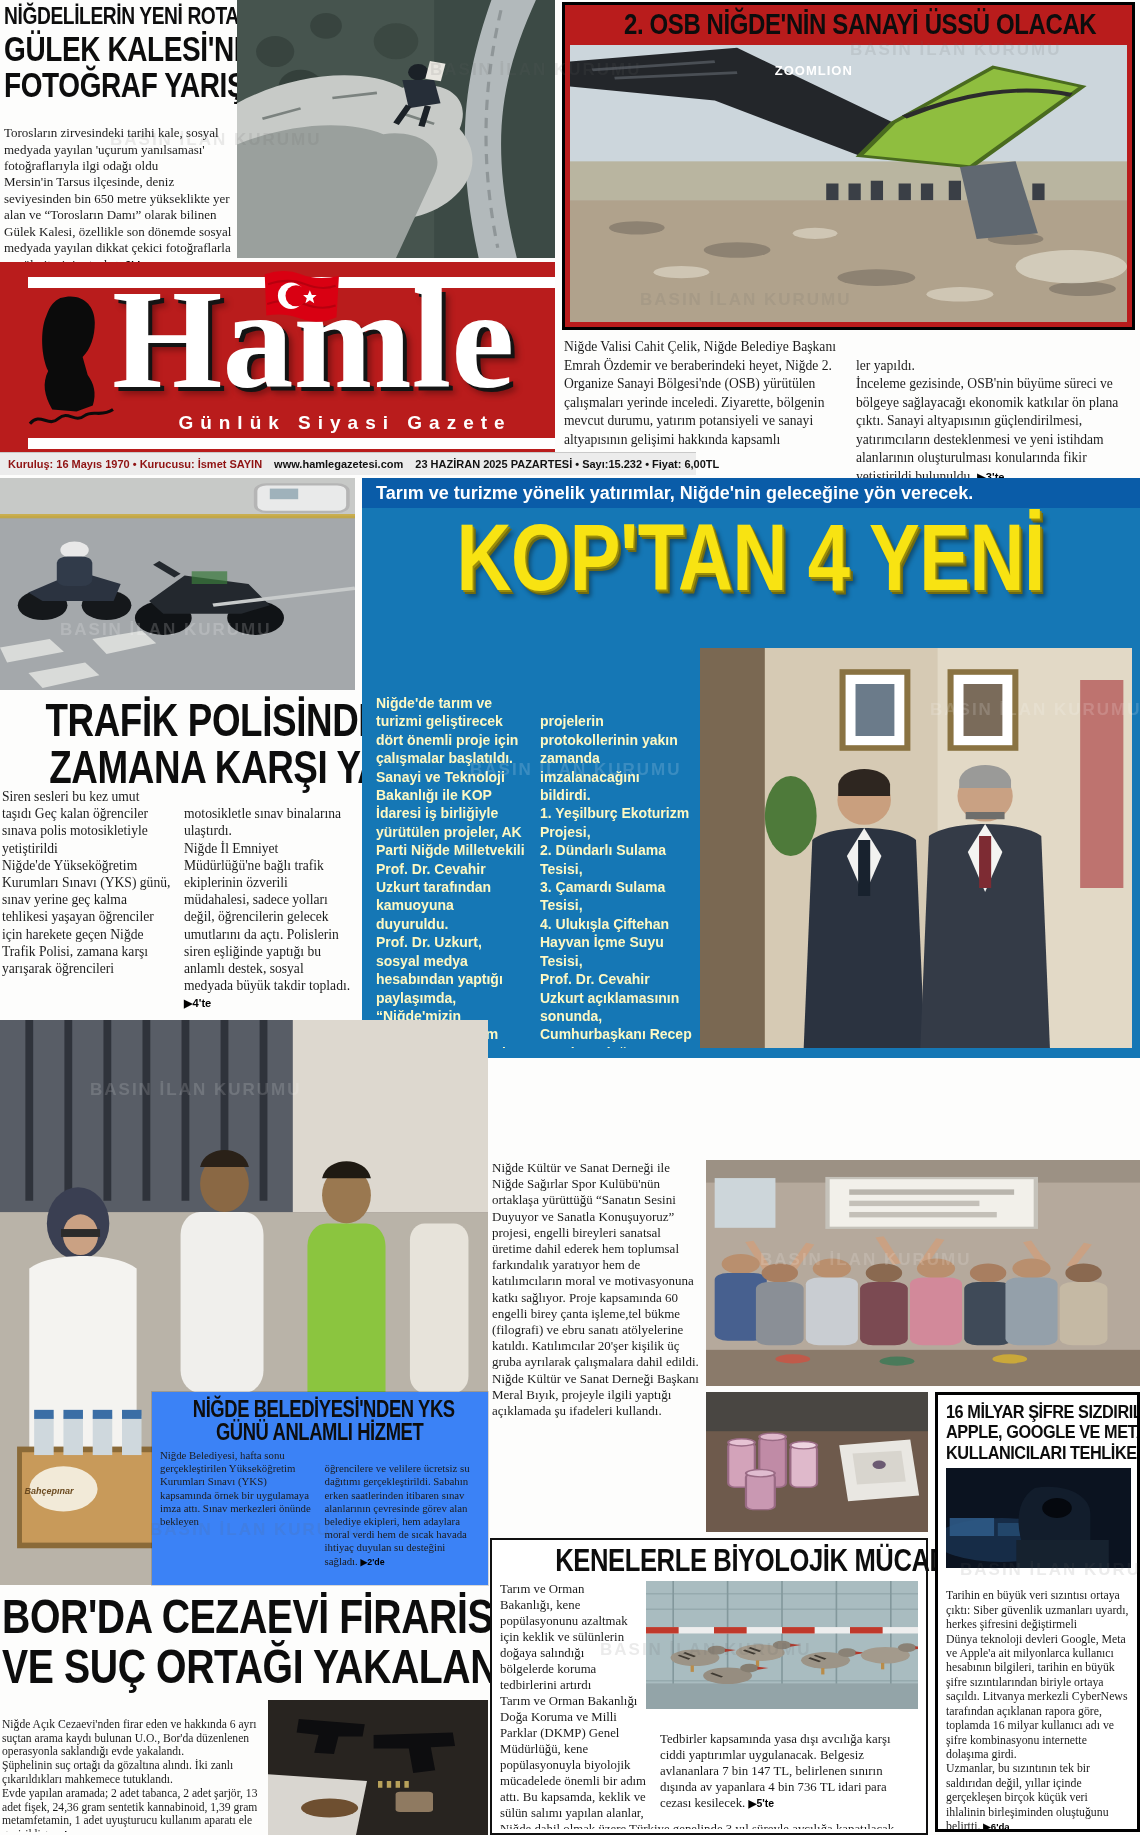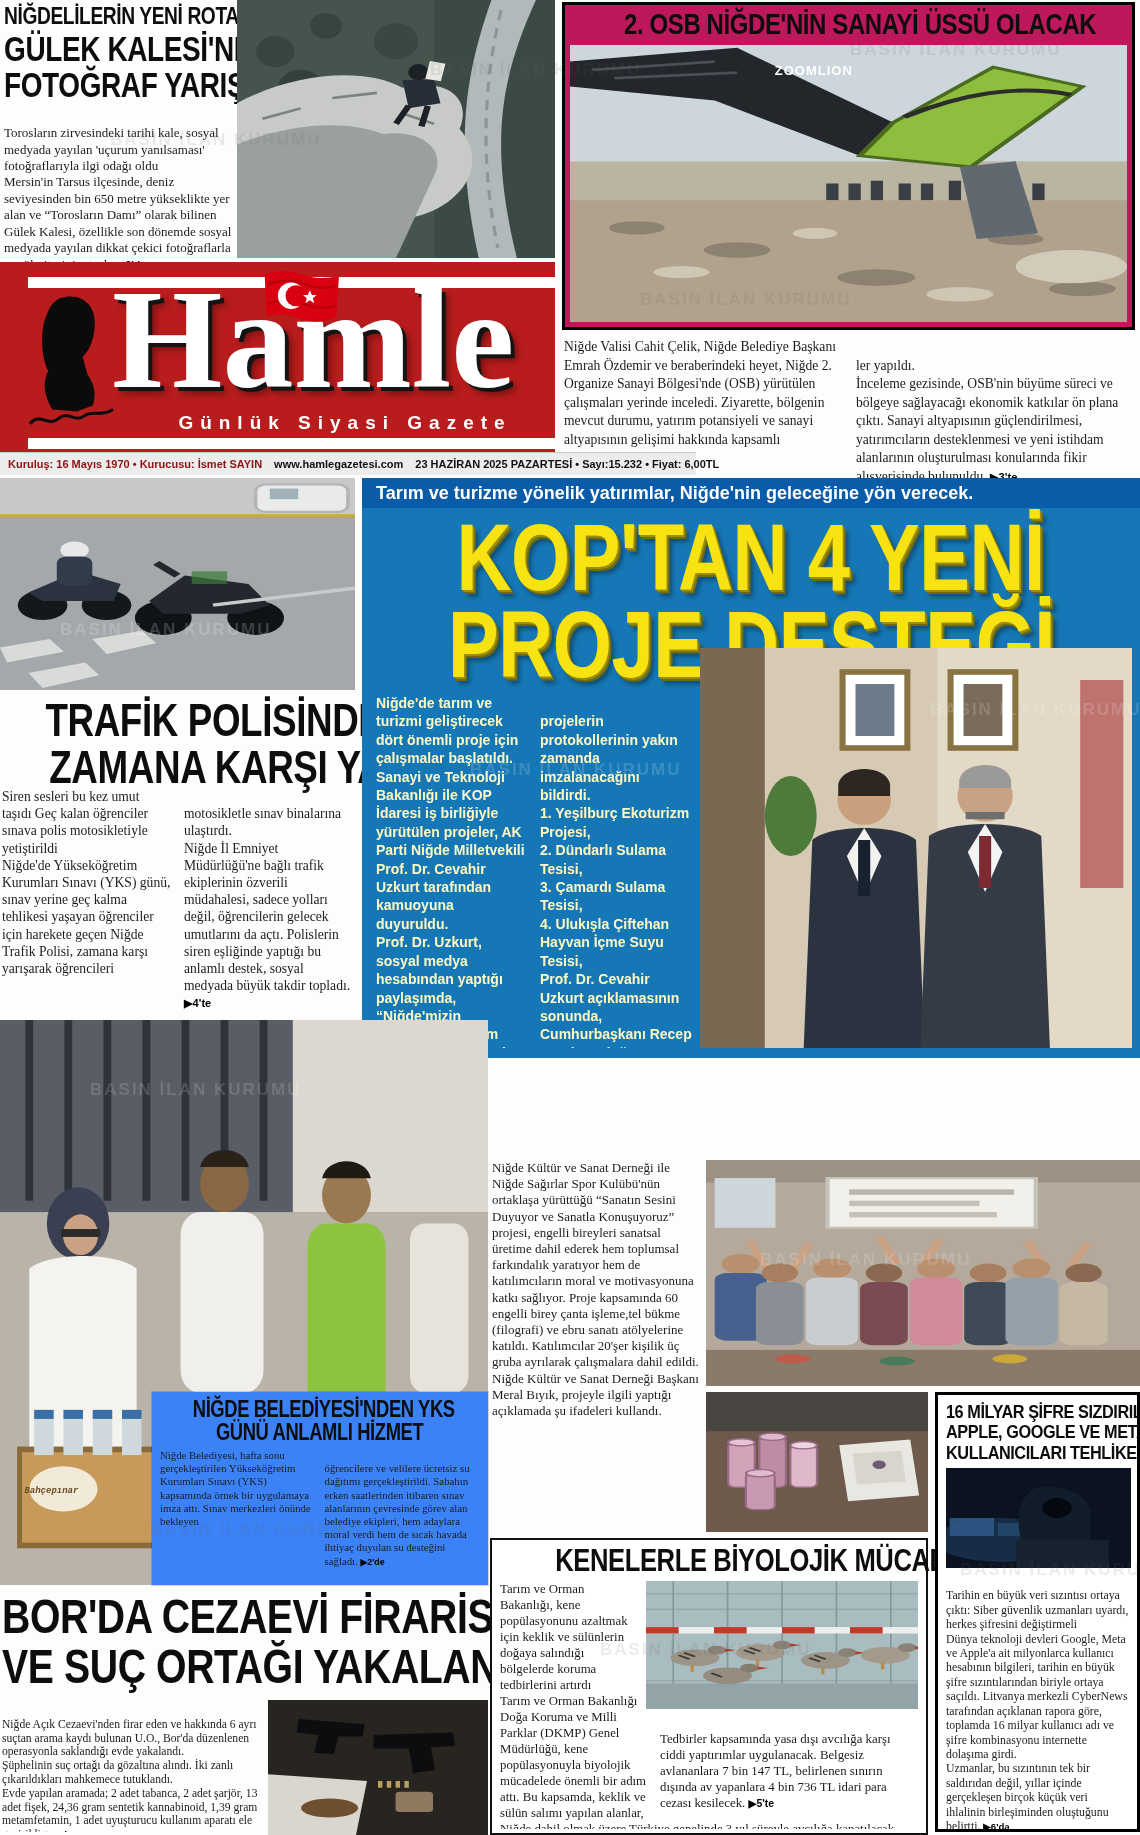--- a/index.html
+++ b/index.html
@@ -25,21 +25,21 @@
          text-shadow:4px 4px 0 #141414,7px 7px 6px rgba(0,0,0,.35);}
   #mast-sub{position:absolute;left:140px;top:150px;width:410px;color:#fff;font-weight:700;
             font-size:19px;letter-spacing:7px;text-align:center;}
   
   #dateline{left:0;top:452px;width:696px;height:23px;background:#ececec;display:flex;align-items:center;
             gap:12px;padding:0 8px;box-sizing:border-box;font-size:11px;white-space:nowrap;border-top:1px solid #c9c9c9;}
   #dateline .founded{color:#8f1212;font-weight:600;}
   #dateline .site{color:#111;font-weight:800;}
   #dateline .issue{color:#111;font-weight:600;}
   
-  #osb-frame{left:562px;top:2px;width:573px;height:328px;border:3px solid #000;box-sizing:border-box;background:#be185d;}
+  #osb-frame{left:562px;top:2px;width:573px;height:328px;border:3px solid #000;box-sizing:border-box;background:#b91c1c;}
   
   #kop-kicker{left:362px;top:478px;width:778px;height:30px;background:#0a5ca8;color:#fff;
               font-weight:700;font-size:18px;line-height:30px;padding-left:14px;box-sizing:border-box;}
   #kop-box{left:362px;top:508px;width:778px;height:550px;background:#1577b5;}
   .kop-line{font-size:95px;line-height:.92;color:#f8e312;font-weight:800;
             text-shadow:2px 2px 0 #9a8d0a,4px 4px 0 #6f6a12,7px 7px 5px rgba(0,0,0,.35);}
   .kop-bt{font-family:"Liberation Sans",sans-serif;font-weight:700;color:#fef9c3;white-space:pre-line;margin:0;}
   
   #yks-box{left:152px;top:1392px;width:336px;height:193px;background:#3b82f6;box-sizing:border-box;
            padding:6px 8px;z-index:6;box-shadow:0 0 0 1px rgba(0,0,0,.15);}
@@ -130,21 +130,21 @@
     </div>
     <span class="lbl" style="left:37%;top:18%;font-size:13px;letter-spacing:1px;">ZOOMLION</span>
   </div>
   <div class="abs cols" style="left:564px;top:338px;width:572px;height:134px;">
     <div>
         <p class="bt" style="font-size:13.6px;line-height:18.5px;">Niğde Valisi Cahit Çelik, Niğde Belediye Başkanı Emrah Özdemir ve beraberindeki heyet, Niğde 2. Organize Sanayi Bölgesi'nde (OSB) yürütülen çalışmaları yerinde inceledi. Ziyarette, bölgenin mevcut durumu, yatırım potansiyeli ve sanayi altyapısının gelişimi hakkında kapsamlı değerlendirme-</p>
       </div>
     <div>
         <p class="bt" style="font-size:13.6px;line-height:18.5px;">
       <span>ler yapıldı.
-İnceleme gezisinde, OSB'nin büyüme süreci ve bölgeye sağlayacağı ekonomik katkılar ön plana çıktı. Sanayi altyapısının güçlendirilmesi, yatırımcıların desteklenmesi ve yeni istihdam alanlarının oluşturulması konularında fikir alışverişinde bulunuldu.</span> <span class="pref">▶3'te</span></p>
+İnceleme gezisinde, OSB'nin büyüme süreci ve bölgeye sağlayacağı ekonomik katkılar ön plana çıktı. Sanayi altyapısının güçlendirilmesi, yatırımcıların desteklenmesi ve yeni istihdam alanlarının oluşturulması konularında fikir yetiştirildi bulunuldu.</span> <span class="pref">▶3'te</span></p>
       </div>
   </div>
 
   <div class="abs" id="masthead">
     <div class="mast-stripe" style="top:15px;"></div>
     <div class="mast-stripe" style="top:176px;"></div>
     <svg class="abs" style="left:20px;top:28px;" width="105" height="152" viewBox="0 0 100 150">
       <path fill="#0b0b0b" d="M38 8 C58 2 72 14 72 32 C72 46 68 58 60 66 L65 84 C71 92 74 102 70 114 L54 120 L30 118 C22 104 20 92 26 80 C19 66 18 40 24 26 C28 15 32 11 38 8 Z"></path>
       <path d="M8 132 C18 120 26 136 36 127 C46 118 52 132 62 124 C70 118 78 126 90 118" stroke="#0b0b0b" stroke-width="3" fill="none"></path>
     </svg>
@@ -206,21 +206,20 @@
         <p class="bt" style="font-size:13.6px;line-height:17.2px;">
       <span>motosikletle sınav binalarına ulaştırdı.
 Niğde İl Emniyet Müdürlüğü'ne bağlı trafik ekiplerinin özverili müdahalesi, sadece yolları değil, öğrencilerin gelecek umutlarını da açtı. Polislerin siren eşliğinde yaptığı bu anlamlı destek, sosyal medyada büyük takdir topladı.</span> <span class="pref">▶4'te</span></p>
       </div>
   </div>
 
   <div class="abs" id="kop-kicker">Tarım ve turizme yönelik yatırımlar, Niğde'nin geleceğine yön verecek.</div>
   <div class="abs" id="kop-box">
     <div style="text-align:center;padding-top:6px;">
       <div class="kop-line"><span class="sqc">KOP'TAN 4 YENİ</span></div>
-      <div class="kop-line"><span class="sqc">PROJE DESTEĞİ</span></div>
     </div>
     <div class="abs cols" style="left:14px;top:186px;width:316px;height:354px;overflow:hidden;">
       <div>
           <p class="kop-bt" style="font-size:14px;line-height:18.4px;">Niğde'de tarım ve turizmi geliştirecek dört önemli proje için çalışmalar başlatıldı. Sanayi ve Teknoloji Bakanlığı ile KOP İdaresi iş birliğiyle yürütülen projeler, AK Parti Niğde Milletvekili Prof. Dr. Cevahir Uzkurt tarafından kamuoyuna duyuruldu.
 Prof. Dr. Uzkurt, sosyal medya hesabından yaptığı paylaşımda, “Niğde'mizin geleceğine yatırım yapıyoruz” ifadelerine yer verirken, bu yıl içinde tamamlanması planlanan</p>
         </div>
       <div>
           <p class="kop-bt" style="font-size:14px;line-height:18.4px;">
         <span>projelerin protokollerinin yakın zamanda imzalanacağını bildirdi.
 1. Yeşilburç Ekoturizm Projesi,
@@ -362,21 +361,21 @@
             <rect x="25" y="70" width="4" height="7"></rect>
           </g>
         <g fill="#3b6ea5">
             <rect x="7" y="69" width="4" height="1.6"></rect>
             <rect x="13" y="69" width="4" height="1.6"></rect>
             <rect x="19" y="69" width="4" height="1.6"></rect>
             <rect x="25" y="69" width="4" height="1.6"></rect>
           </g>
       </g>
     </svg>
-    <span class="lbl" style="left:5%;top:82.5%;font-size:9px;color:#6b4a1f;font-style:italic;font-family:Liberation Mono, monospace;">Bahçepınar</span>
+    <span class="lbl" style="left:5%;top:82.5%;font-size:9px;color:#6b4a1f;font-style:italic;">Bahçepınar</span>
   </div>
   <div class="abs" id="yks-box">
     <div class="hl" style="font-size:23px;text-align:center;">
       <div><span class="sqc">NİĞDE BELEDİYESİ'NDEN YKS</span></div>
       <div><span class="sqc">GÜNÜ ANLAMLI HİZMET</span></div>
     </div>
     <div class="cols" style="margin-top:4px;gap:9px;height:128px;overflow:hidden;">
       <div>
           <p class="bt" style="font-size:10.8px;line-height:13.2px;">Niğde Belediyesi, hafta sonu gerçekleştirilen Yükseköğretim Kurumları Sınavı (YKS) kapsamında örnek bir uygulamaya imza attı. Sınav merkezleri önünde bekleyen</p>
         </div>

